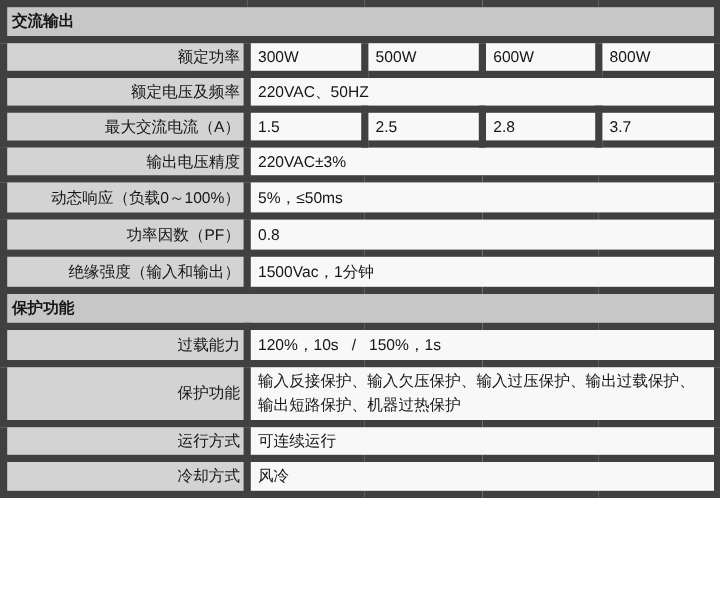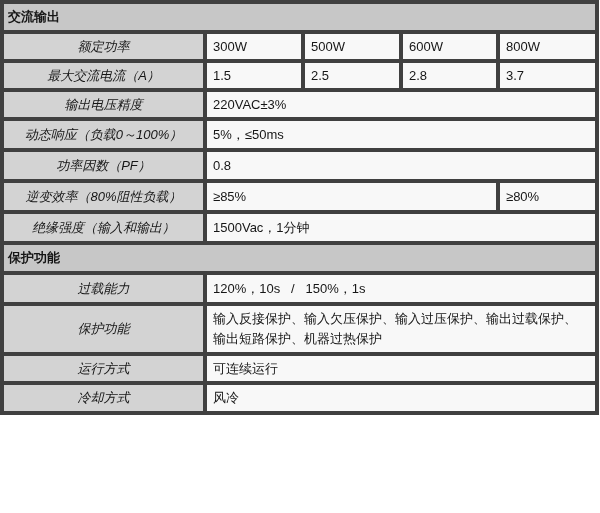--- a/index.html
+++ b/index.html
@@ -10,37 +10,36 @@
     overflow: hidden;
     font-family: "Liberation Sans", "DejaVu Sans", sans-serif;
   }
   table.spec {
     border-collapse: collapse;
     table-layout: fixed;
     width: 597px;
     margin-left: 0px;
   }
   table.spec td {
-    border: 4px solid #404040;
+    border: 6px solid #404040;
     font-size: 13px;
     color: #161616;
     overflow: hidden;
   }
   td.sec {
     background: #c7c7c7;
     font-weight: bold;
     text-align: left;
     padding: 2px 4px;
     font-size: 13.5px;
   }
   td.label {
     background: #d3d3d3;
-    text-align: center;
+    text-align: right;
     padding: 2px 3px;
-    font-style: italic;
   }
   td.value {
     background: #f8f8f8;
     text-align: left;
     padding: 2px 6px;
   }
   td.wrap {
     line-height: 1.55;
   }
   .ws-pre { white-space: pre-wrap; margin-top: 45px; }
@@ -69,20 +68,24 @@
     </tr>
 
     <tr class="h29">
       <td class="label">额定功率</td>
       <td class="value">300W</td>
       <td class="value">500W</td>
       <td class="value">600W</td>
       <td class="value">800W</td>
     </tr>
 
+    <tr class="h29">
+      <td class="label">额定电压及频率</td>
+      <td class="value" colspan="4">220VAC、50HZ</td>
+    </tr>
 
     <tr class="h29">
       <td class="label">最大交流电流（A）</td>
       <td class="value">1.5</td>
       <td class="value">2.5</td>
       <td class="value">2.8</td>
       <td class="value">3.7</td>
     </tr>
 
     <tr class="h29">
@@ -95,25 +98,20 @@
     <tr class="h31">
       <td class="label">动态响应（负载0～100%）</td>
       <td class="value" colspan="4">5%，≤50ms</td>
     </tr>
 
     <tr class="h31">
       <td class="label">功率因数（PF）</td>
       <td class="value" colspan="4">0.8</td>
     </tr>
 
-    <tr class="h31">
-      <td class="label">逆变效率（80%阻性负载）</td>
-      <td class="value" colspan="3">≥85%</td>
-      <td class="value">≥80%</td>
-    </tr>
 
     <tr class="h31">
       <td class="label">绝缘强度（输入和输出）</td>
       <td class="value" colspan="4">1500Vac，1分钟</td>
     </tr>
 
     <tr class="h30">
       <td class="sec" colspan="5">保护功能</td>
     </tr>
 

